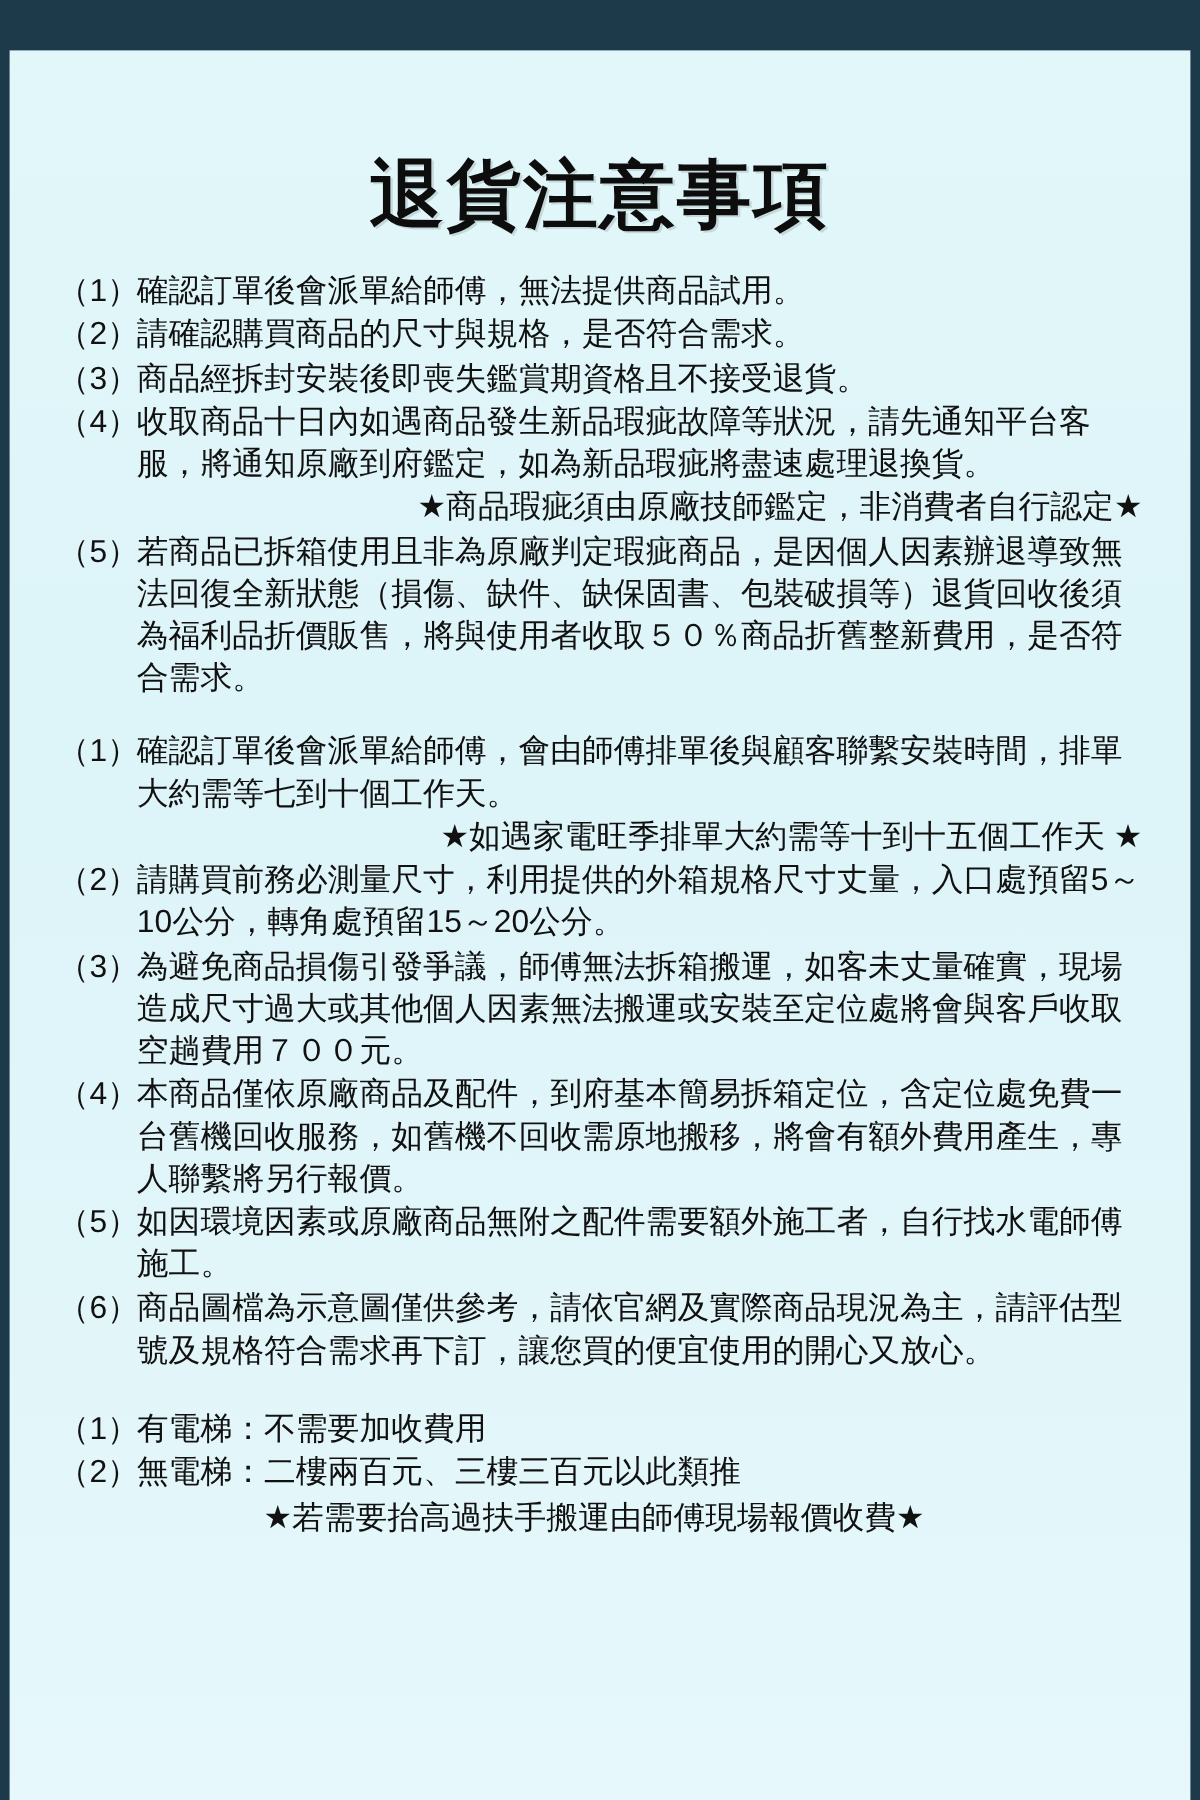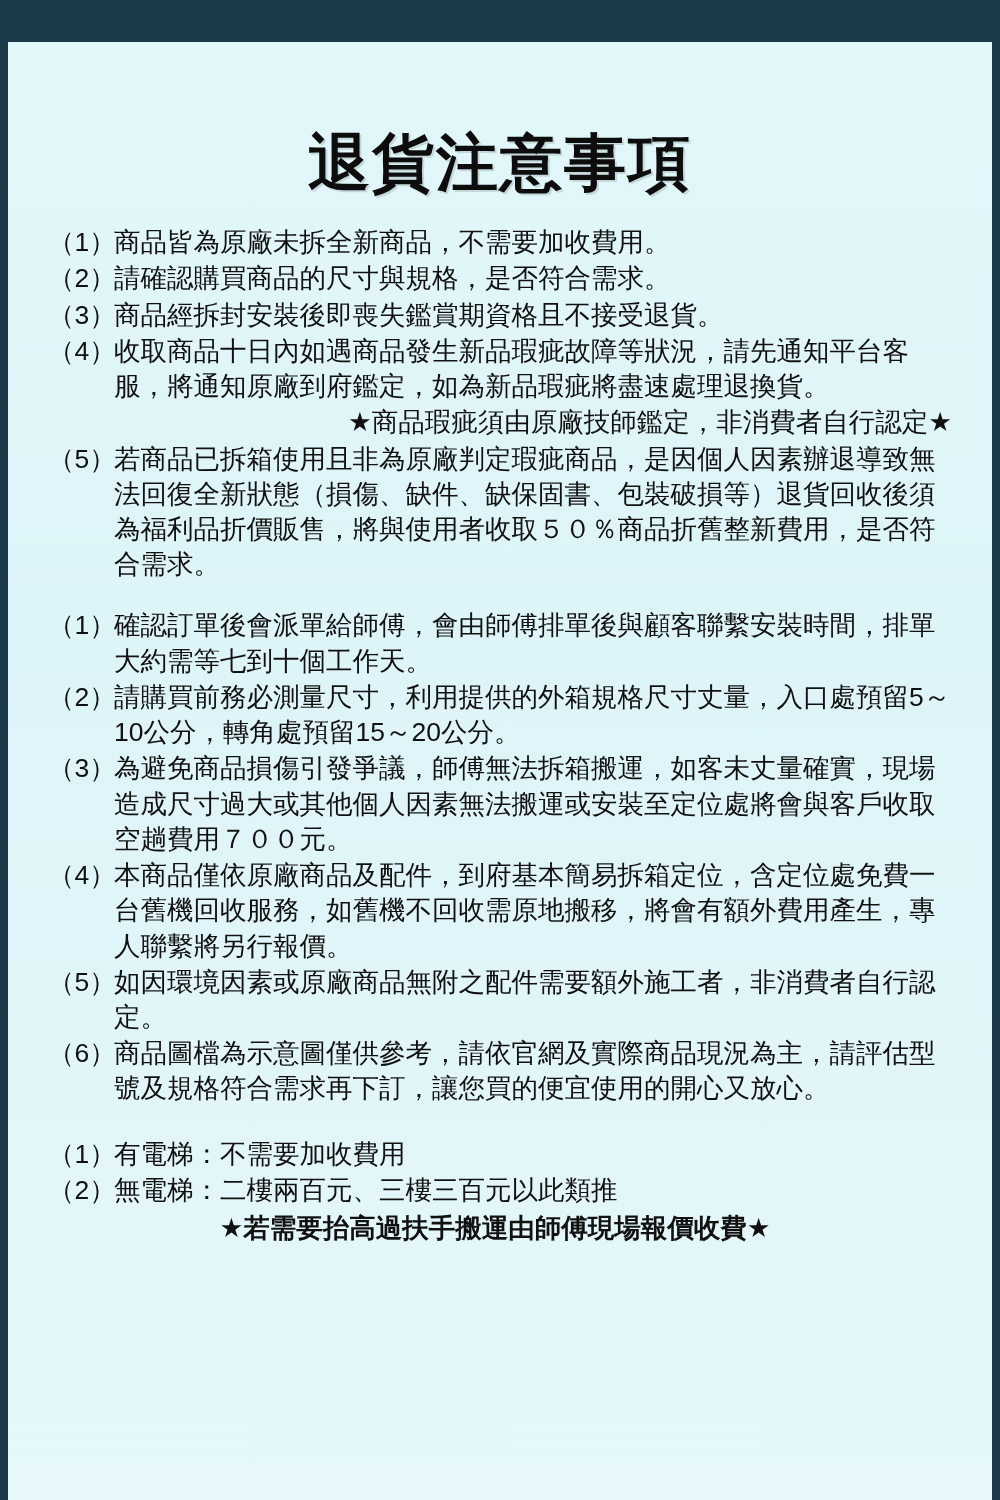--- a/index.html
+++ b/index.html
@@ -77,36 +77,35 @@
   }
   .note.indent-star { margin-left: 92px; }
   .floor-list .item { font-size: 26.5px; }
   .floor-list .marker { width: 66px; }
   .bottom-star {
     text-align: center;
     font-size: 26.5px;
     color: #111;
     margin-top: 2px;
     padding-right: 10px;
-    font-weight: bold;
   }
 </style>
 </head>
 <body>
 
 <div class="page">
 
   <div class="section heading-wrap-1">
     <h1 class="heading">退貨注意事項</h1>
   </div>
   <div class="section">
     <ul class="list list-top-1">
       <li class="item">
         <span class="marker">（1）</span>
-        <span class="body-text">商品皆為原廠未拆全新商品，不需要加收費用。</span>
+        <span class="body-text">確認訂單後會派單給師傅，無法提供商品試用。</span>
       </li>
       <li class="item">
         <span class="marker">（2）</span>
         <span class="body-text">請確認購買商品的尺寸與規格，是否符合需求。</span>
       </li>
       <li class="item">
         <span class="marker">（3）</span>
         <span class="body-text">商品經拆封安裝後即喪失鑑賞期資格且不接受退貨。</span>
       </li>
       <li class="item">
@@ -122,35 +121,38 @@
       </li>
     </ul>
   </div>
 
   <div class="section">
     <ul class="list list-top-2">
       <li class="item">
         <span class="marker">（1）</span>
         <span class="body-text">確認訂單後會派單給師傅，會由師傅排單後與顧客聯繫安裝時間，排單大約需等七到十個工作天。</span>
       </li>
+      <li>
+        <div class="note indent-star">★如遇家電旺季排單大約需等十到十五個工作天 ★</div>
+      </li>
       <li class="item">
         <span class="marker">（2）</span>
         <span class="body-text">請購買前務必測量尺寸，利用提供的外箱規格尺寸丈量，入口處預留5～10公分，轉角處預留15～20公分。</span>
       </li>
       <li class="item">
         <span class="marker">（3）</span>
         <span class="body-text">為避免商品損傷引發爭議，師傅無法拆箱搬運，如客未丈量確實，現場造成尺寸過大或其他個人因素無法搬運或安裝至定位處將會與客戶收取空趟費用７００元。</span>
       </li>
       <li class="item">
         <span class="marker">（4）</span>
         <span class="body-text">本商品僅依原廠商品及配件，到府基本簡易拆箱定位，含定位處免費一台舊機回收服務，如舊機不回收需原地搬移，將會有額外費用產生，專人聯繫將另行報價。</span>
       </li>
       <li class="item">
         <span class="marker">（5）</span>
-        <span class="body-text">如因環境因素或原廠商品無附之配件需要額外施工者，非消費者自行認定。</span>
+        <span class="body-text">如因環境因素或原廠商品無附之配件需要額外施工者，自行找水電師傅施工。</span>
       </li>
       <li class="item">
         <span class="marker">（6）</span>
         <span class="body-text">商品圖檔為示意圖僅供參考，請依官網及實際商品現況為主，請評估型號及規格符合需求再下訂，讓您買的便宜使用的開心又放心。</span>
       </li>
     </ul>
   </div>
 
   <div class="section">
     <ul class="list list-top-3 floor-list">

